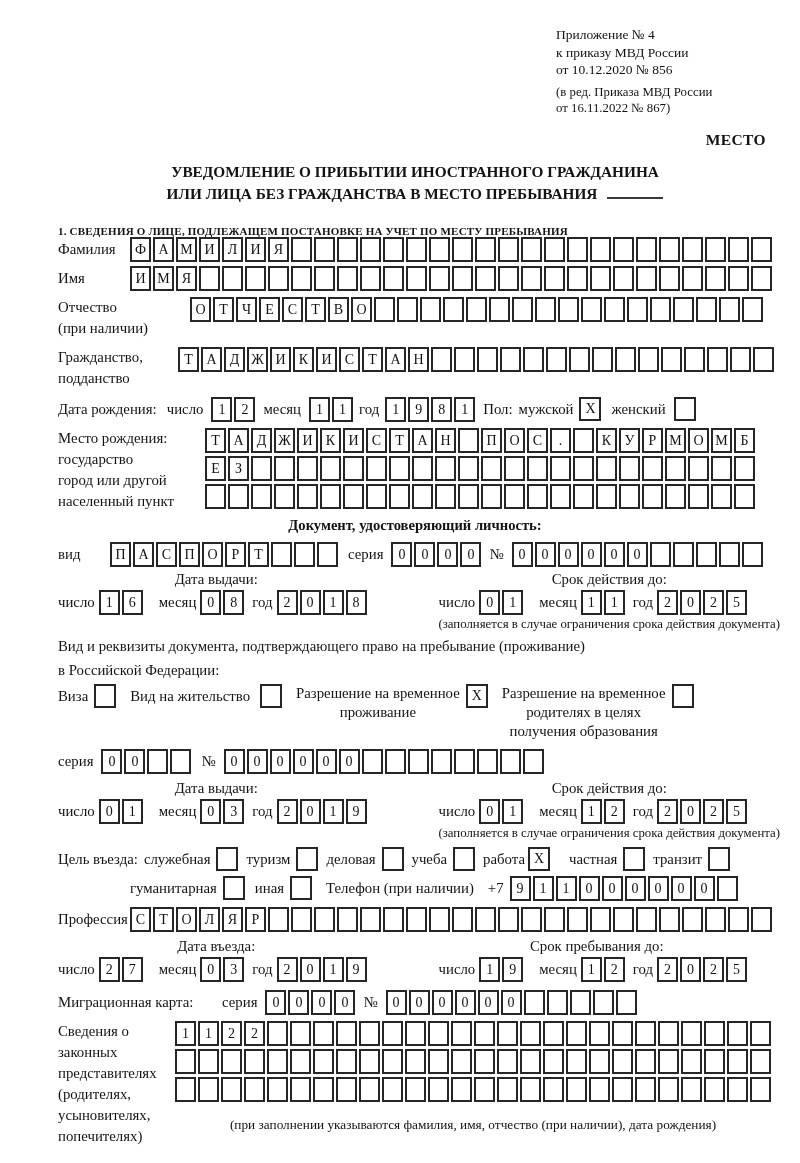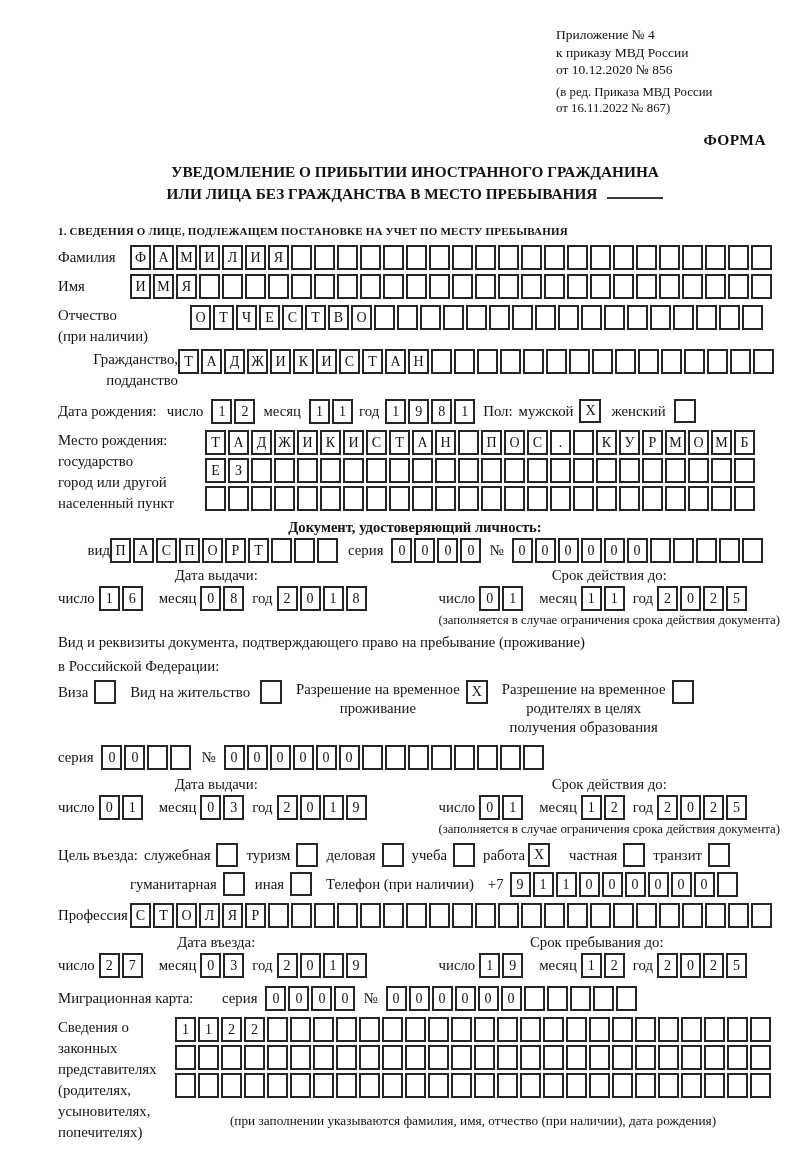--- a/index.html
+++ b/index.html
@@ -24,21 +24,21 @@
   .checkbox{width:22px;height:24px;border:2px solid #262626;box-sizing:border-box;flex:none;
         display:inline-flex;align-items:center;justify-content:center;font-size:14px;margin-left:6px;}
   .w72{width:72px;flex:none;}
   .w132{width:132px;flex:none;}
   .w120{width:120px;flex:none;}
   .w147{width:147px;flex:none;}
   .w52{width:52px;flex:none;}
   .w117{width:117px;flex:none;}
   .w150{width:150px;flex:none;}
   .gap6{margin-left:6px;}.gap8{margin-left:8px;}.gap10{margin-left:10px;}.gap14{margin-left:14px;}
-  .mt2{margin-top:2px;text-align:right;}.mt4{margin-top:4px;}.mt6{margin-top:6px;}.mt8{margin-top:8px;}.mt14{margin-top:8px;}
+  .mt2{margin-top:8px;}.mt4{margin-top:4px;}.mt6{margin-top:6px;}.mt8{margin-top:8px;}.mt14{margin-top:0;}
   .center-b{font-weight:bold;text-align:center;font-size:14.6px;margin-top:5px;}
   .plain{font-size:14.8px;line-height:20px;}
   .date-block{display:inline-block;}
   .date-head{text-align:center;font-size:14.8px;line-height:17px;}
   .date-row{display:flex;align-items:center;margin-top:2px;}
   .date-row .lbl{margin-right:4px;}
   .date-row .cells{margin-right:8px;}
   .restr{font-size:12.8px;line-height:15px;white-space:nowrap;text-align:center;margin-top:2px;}
   .cbcol{text-align:center;font-size:14.8px;line-height:19px;}
   .cbitem{display:flex;align-items:flex-start;}
@@ -54,21 +54,21 @@
   <div class="appendix">
     <div>Приложение № 4</div>
     <div>к приказу МВД России</div>
     <div>от 10.12.2020 № 856</div>
   </div>
   <div class="edition">
     <div>(в ред. Приказа МВД России</div>
     <div>от 16.11.2022 № 867)</div>
   </div>
 
-  <div class="form-label">ФОРМА</div>
+  <div class="form-label">МЕСТО</div>
 
   <div class="title">
     <div>УВЕДОМЛЕНИЕ О ПРИБЫТИИ ИНОСТРАННОГО ГРАЖДАНИНА</div>
     <div>
       <span>ИЛИ ЛИЦА БЕЗ ГРАЖДАНСТВА В МЕСТО ПРЕБЫВАНИЯ</span><span class="blank"></span>
     </div>
   </div>
 
   <div class="section">1. СВЕДЕНИЯ О ЛИЦЕ, ПОДЛЕЖАЩЕМ ПОСТАНОВКЕ НА УЧЕТ ПО МЕСТУ ПРЕБЫВАНИЯ</div>
 

